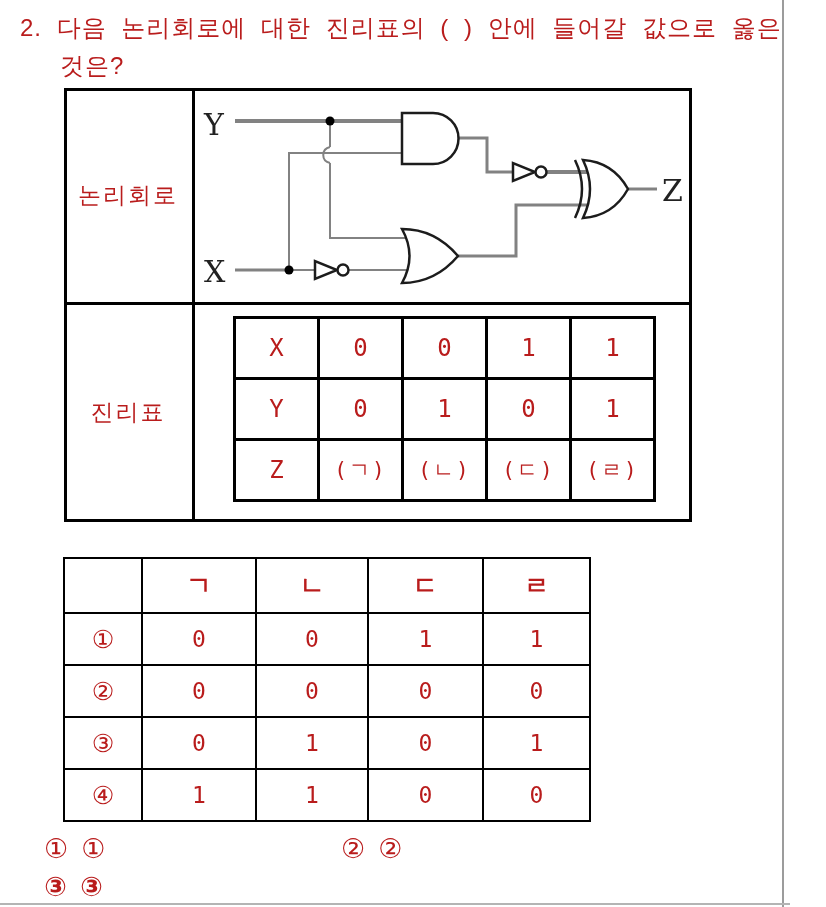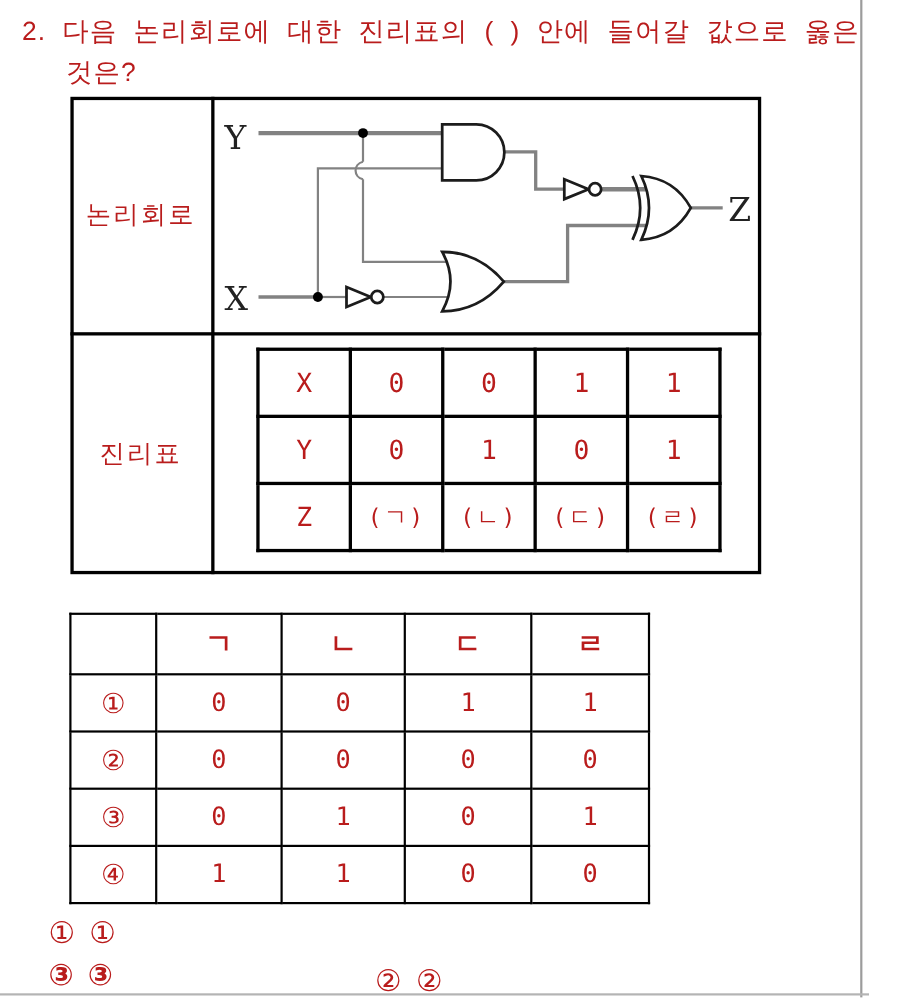--- a/index.html
+++ b/index.html
@@ -37,21 +37,21 @@
   .options-table td.c0 { width:76px;  font-family:"DejaVu Sans", sans-serif; font-size:25px; }
   .options-table td.c1 { width:112px; }
   .options-table td.c2 { width:110px; }
   .options-table td.c3 { width:113px; }
   .options-table td.c4 { width:105px; }
   .options-table tr.head td { height:53px; font-family:"Liberation Sans", sans-serif; font-size:25px; font-weight:bold; }
   
   .answer { position:absolute; font-family:"DejaVu Sans", sans-serif; font-size:27px; line-height:1; cursor:default; }
   .answer .gap { display:inline-block; width:13px; }
   .ans-1 { left:44px;  top:835px; }
-  .ans-2 { left:341px; top:835px;margin-top:44px; }
+  .ans-2 { left:341px; top:835px; }
   .ans-3 { left:44px;  top:873px;font-weight:bold; }
   .ans-4 { left:341px; top:873px;margin-top:32px; }
   
   .col-divider  { position:absolute; left:782px; top:0; width:2px; height:907px; background:#9c9c9c; }
   .bottom-rule  { position:absolute; left:0; top:903px; width:790px; height:2px; background:#b4b4b4; }
 </style>
 </head>
 <body>
 
 <div class="page">

